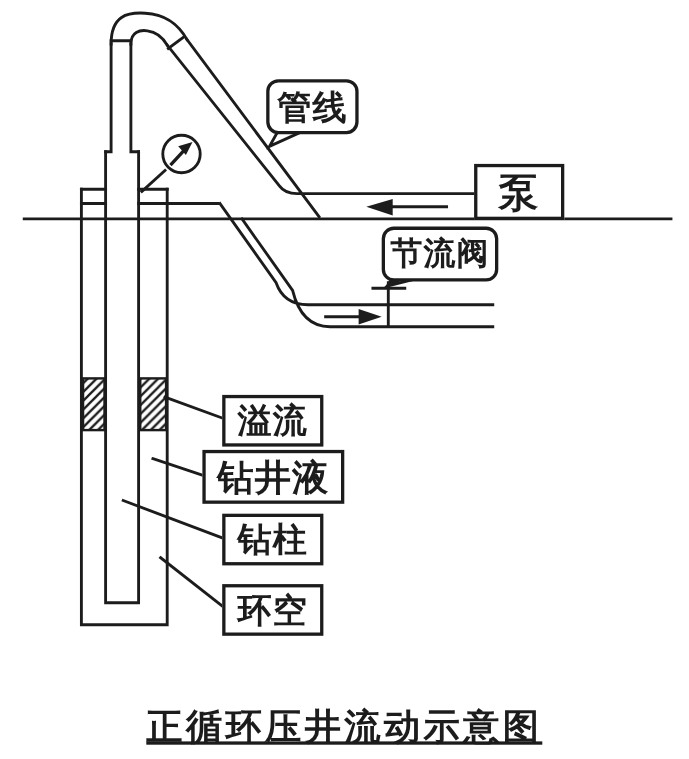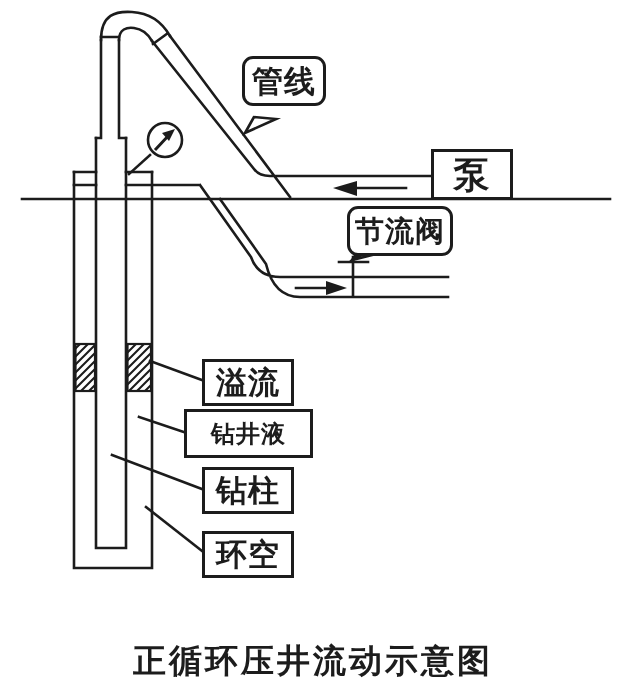--- a/index.html
+++ b/index.html
@@ -8,30 +8,30 @@
     font-family:"Liberation Sans","DejaVu Sans",sans-serif;color:#1c1c1c;
   }
   .stage svg{position:absolute;left:0;top:0;z-index:1;}
   .lbl{
     position:absolute;z-index:2;box-sizing:border-box;
     border:3px solid #1c1c1c;background:#fff;
     display:flex;align-items:center;justify-content:center;
     font-weight:700;line-height:1;letter-spacing:1px;
   }
   .lbl.round{border-radius:11px;}
-  .lbl-pipeline{left:242px;top:56px;width:84px;height:50px;font-size:31px;text-align:center;}
+  .lbl-pipeline{left:242px;top:72px;width:84px;height:50px;font-size:31px;text-align:center;}
   .lbl-pump{left:431px;top:149px;width:82px;height:51px;font-size:36px;}
   .lbl-choke{left:347px;top:206px;width:106px;height:50px;font-size:29px;}
   .lbl-overflow{left:202px;top:359px;width:92px;height:47px;font-size:31px;}
-  .lbl-fluid{left:184px;top:409px;width:129px;height:49px;font-size:24px;}
+  .lbl-fluid{left:184px;top:409px;width:129px;height:49px;font-size:33px;}
   .lbl-string{left:202px;top:467px;width:92px;height:47px;font-size:31px;text-align:right;}
   .lbl-annulus{left:202px;top:531px;width:92px;height:47px;font-size:31px;}
   .caption{
     position:absolute;z-index:2;left:0;top:639px;width:626px;
-    text-align:center;font-size:33px;font-weight:700;letter-spacing:3px;
+    text-align:center;font-size:33px;font-weight:700;letter-spacing:3px;text-decoration:underline;
   }
 </style>
 </head>
 <body>
 
 <div class="stage">
 
   <svg width="626" height="690" viewBox="0 0 626 690">
     <defs>
       <pattern id="hatch" width="8" height="8" patternUnits="userSpaceOnUse">

